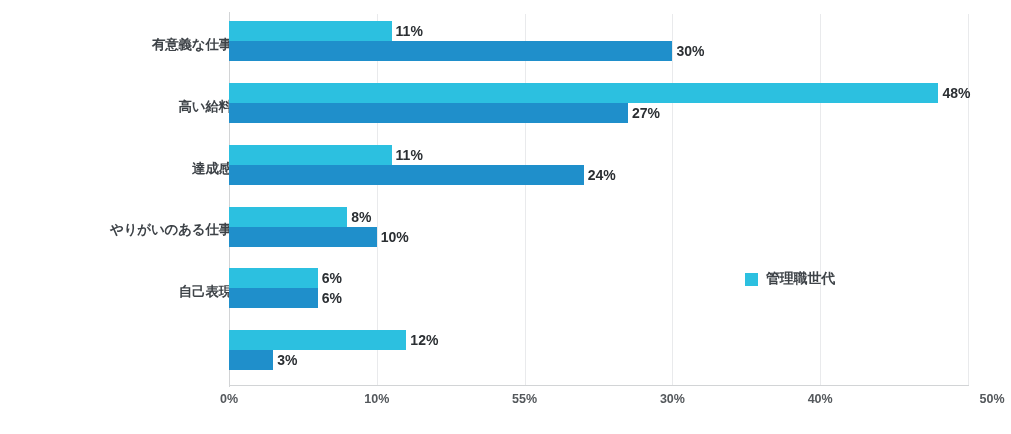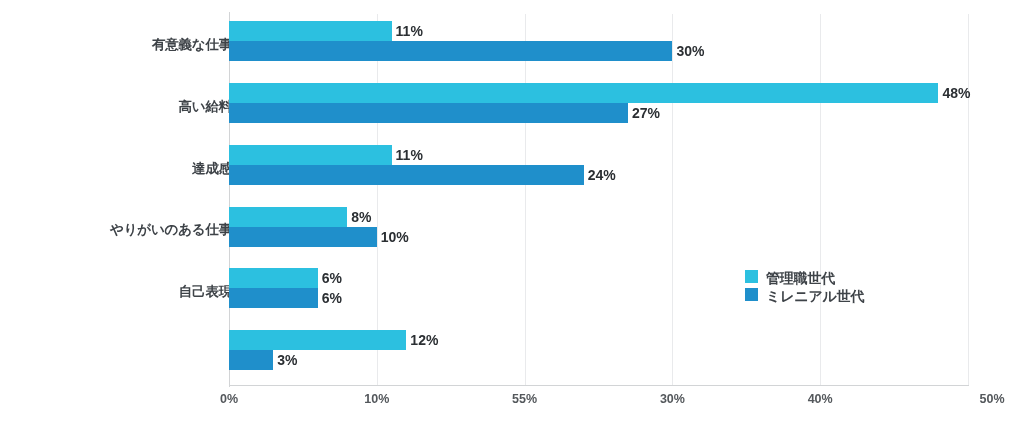--- a/index.html
+++ b/index.html
@@ -131,21 +131,21 @@
   }
 
   
   .legend {
     position: absolute;
     left: 745px;
     top: 270px;
   }
   .legend-row {
     display: flex;
-    align-items: flex-start;
+    align-items: center;
     height: 18px;
   }
   .legend-swatch {
     width: 13px;
     height: 13px;
     flex: 0 0 13px;
     margin-right: 8px;
   }
   .legend-swatch.senior { background: #2cc0e0; }
   .legend-swatch.millen { background: #1f8fcb; }
@@ -251,19 +251,15 @@
       <div class="xtick" style="left: 672.4px;">30%</div>
       <div class="xtick" style="left: 820.2px;">40%</div>
       <div class="xtick" style="left: 968px; padding-left: 48px;">50%</div>
     </div>
 
   <div class="legend" id="legend">
       <div class="legend-row">
         <span class="legend-swatch senior" style="background: rgb(44, 192, 224);"></span>
         <span class="legend-text">管理職世代</span>
       </div>
-      <div class="legend-row">
-        <span class="legend-swatch millen" style="background: rgb(31, 143, 203);"></span>
-        <span class="legend-text">ミレニアル世代</span>
-      </div>
     </div>
 
 </div>
 
 </body></html>

